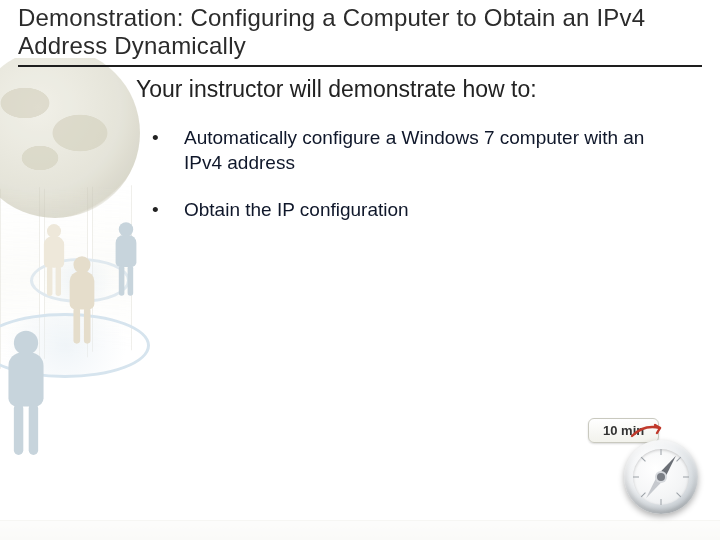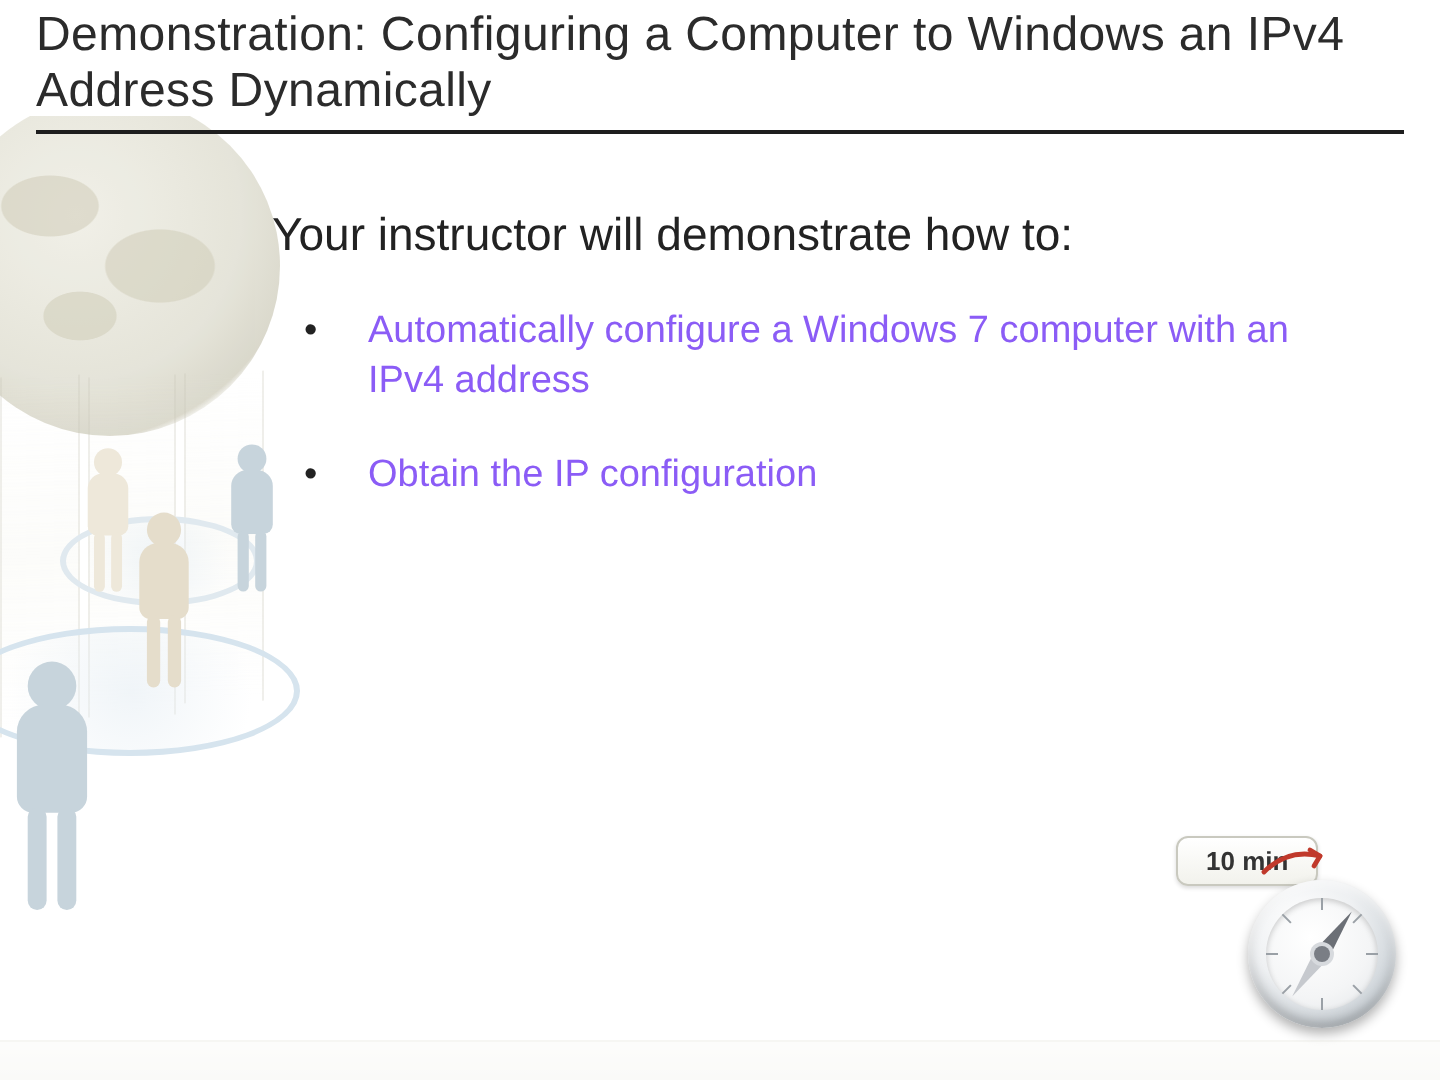--- a/index.html
+++ b/index.html
@@ -105,37 +105,37 @@
   }
   .title-area h1 {
     font-size: 24px;
     font-weight: 400;
     color: #2b2b2b;
     line-height: 1.18;
     letter-spacing: 0.2px;
   }
   .content {
     position: absolute;
-    left: 136px; right: 40px; top: 104px;
+    left: 136px; right: 40px; top: 76px;
   }
   .intro {
     font-size: 23px;
     color: #222;
     margin-bottom: 22px;
     font-weight: 400;
   }
   ul.points {
     list-style: none;
     padding-left: 10px;
   }
   ul.points li {
     position: relative;
     padding-left: 38px;
     font-size: 19px;
-    color: #8b5cf6;
+    color: #0f172a;
     margin-bottom: 22px;
     line-height: 1.32;
   }
   ul.points li::before {
     content: "•";
     position: absolute;
     left: 6px; top: 0;
     font-size: 19px;
     color: #222;
   }
@@ -262,21 +262,21 @@
         <div class="head"></div>
         <div class="body"></div>
         <div class="legs">
           <span></span>
           <span></span>
         </div>
       </div>
   </div>
 
   <div class="title-area">
-    <h1>Demonstration: Configuring a Computer to Windows an IPv4 Address Dynamically</h1>
+    <h1>Demonstration: Configuring a Computer to Obtain an IPv4 Address Dynamically</h1>
   </div>
 
   <div class="content">
     <div class="intro">Your instructor will demonstrate how to:</div>
     <ul class="points">
       <li>Automatically configure a Windows 7 computer with an IPv4 address</li>
       <li>Obtain the IP configuration</li>
     </ul>
   </div>
 

